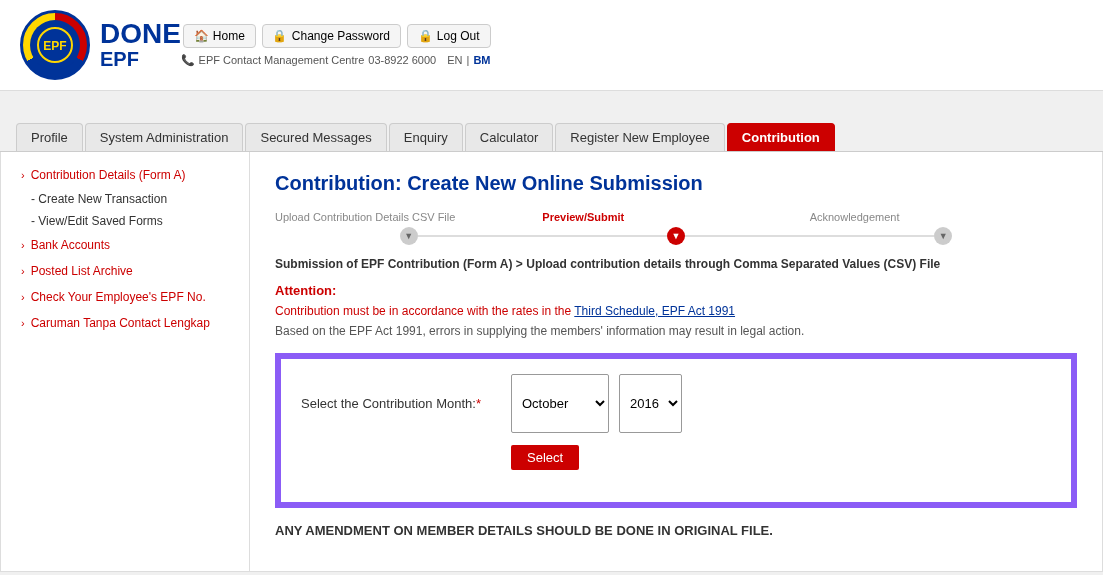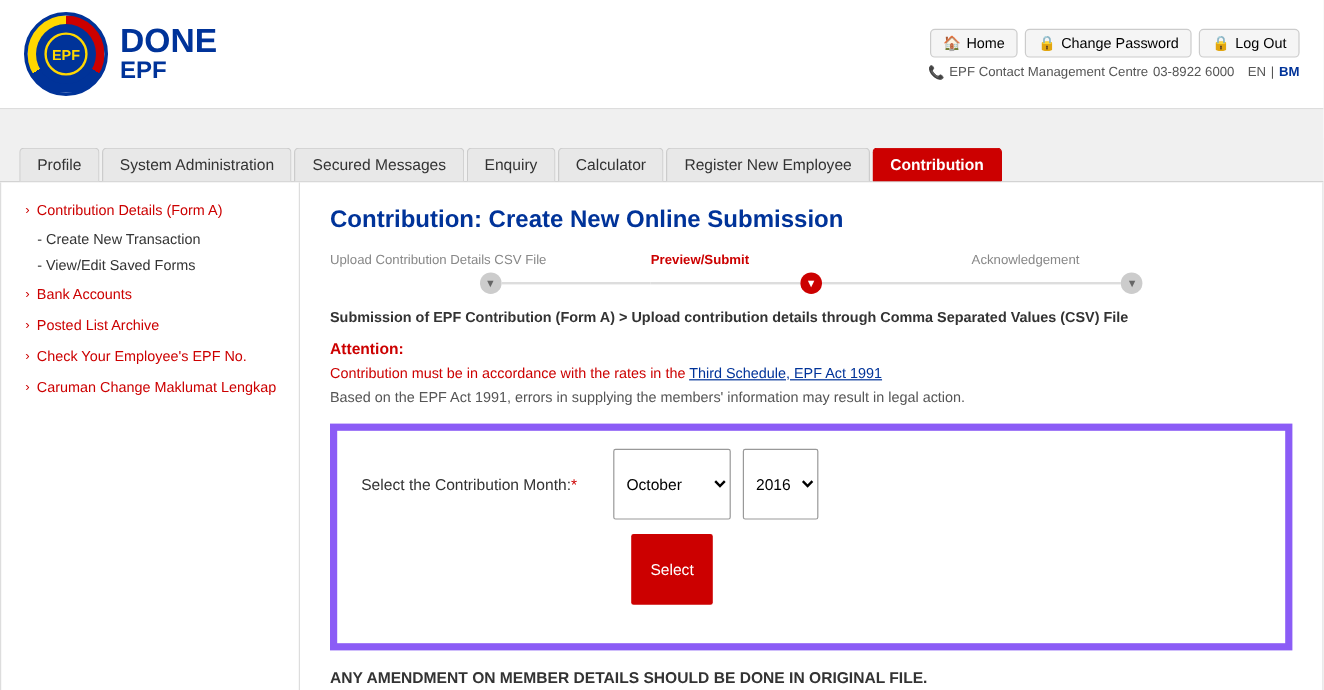--- a/index.html
+++ b/index.html
@@ -1,19 +1,19 @@
 <!DOCTYPE html>
 <html><head>
   <meta charset="utf-8">
   <style>
     * { box-sizing: border-box; margin: 0; padding: 0; }
     body { font-family: Arial, sans-serif; font-size: 13px; background: #f0f0f0; color: #333; }
 
     
-    .header { background: #fff; border-bottom: 1px solid #ddd; padding: 10px 20px; display: flex; align-items: center; justify-content: space-between; }
+    .header { background: #fff; border-bottom: 1px solid #ddd; padding: 10px 20px; display: flex; align-items: center; justify-content: flex-start; }
     .logo-area { display: flex; align-items: center; gap: 10px; }
     .logo-circle { width: 70px; height: 70px; border-radius: 50%; background: conic-gradient(#c00 0deg 120deg, #003399 120deg 240deg, #ffd700 240deg 360deg); border: 3px solid #003399; display: flex; align-items: center; justify-content: center; overflow: hidden; }
     .logo-inner { width: 50px; height: 50px; background: #003399; border-radius: 50%; display: flex; align-items: center; justify-content: center; }
     .logo-text-area { display: flex; flex-direction: column; }
     .logo-kwsp { font-size: 28px; font-weight: bold; color: #003399; line-height: 1; }
     .logo-epf { font-size: 20px; font-weight: bold; color: #003399; }
     .header-right { display: flex; flex-direction: column; align-items: flex-end; gap: 6px; }
     .header-buttons { display: flex; gap: 6px; }
     .header-btn { background: #f5f5f5; border: 1px solid #ccc; border-radius: 4px; padding: 4px 10px; font-size: 12px; cursor: pointer; display: flex; align-items: center; gap: 4px; }
     .contact-info { font-size: 11px; color: #555; display: flex; align-items: center; gap: 4px; }
@@ -45,21 +45,21 @@
     .attention-text { font-size: 12px; color: #c00; margin-bottom: 6px; }
     .attention-text a { color: #003399; }
     .attention-text2 { font-size: 12px; color: #555; margin-bottom: 15px; }
 
     
     .form-box { border: 6px solid #8b5cf6; padding: 15px 20px 20px; margin-bottom: 15px; background: #fff; }
     .form-row { display: flex; align-items: center; gap: 10px; margin-bottom: 12px; }
     .form-label { font-size: 13px; color: #333; min-width: 200px; }
     .form-label .required { color: #c00; }
     .form-select { padding: 20px 6px; border: 1px solid #999; border-radius: 2px; font-size: 13px; background: #fff; cursor: pointer; }
-    .select-btn { background: #c00; color: #fff; border: none; padding: 22px 16px; font-size: 13px; cursor: pointer; border-radius: 2px; margin-left: 15px; }
+    .select-btn { background: #c00; color: #fff; border: none; padding: 5px 16px; font-size: 13px; cursor: pointer; border-radius: 2px; }
 
     
     .footer-note { font-size: 13px; font-weight: bold; color: #333; margin-top: 10px; }
 
     
     .steps-container { display: flex; align-items: center; margin-bottom: 12px; }
     .step-item { display: flex; flex-direction: column; align-items: flex-start; flex: 1; }
     .step-label { font-size: 11px; color: #888; text-align: center; margin-bottom: 4px; }
     .step-label.active { color: #c00; font-weight: bold; }
     .step-connector { display: flex; align-items: center; width: 100%; position: relative; }
@@ -142,21 +142,21 @@
     <div class="sidebar-item">
       <span class="arrow">›</span>
       <span>Posted List Archive</span>
     </div>
     <div class="sidebar-item">
       <span class="arrow">›</span>
       <span>Check Your Employee's EPF No.</span>
     </div>
     <div class="sidebar-item">
       <span class="arrow">›</span>
-      <span>Caruman Change Maklumat Lengkap</span>
+      <span>Caruman Tanpa Contact Lengkap</span>
     </div>
   </div>
 
   <div class="content">
     <div class="page-title">Contribution: Create New Online Submission</div>
 
     <div class="steps-container">
       <div class="step-item">
         <span class="step-label">Upload Contribution Details CSV File</span>
         <div class="step-connector">

